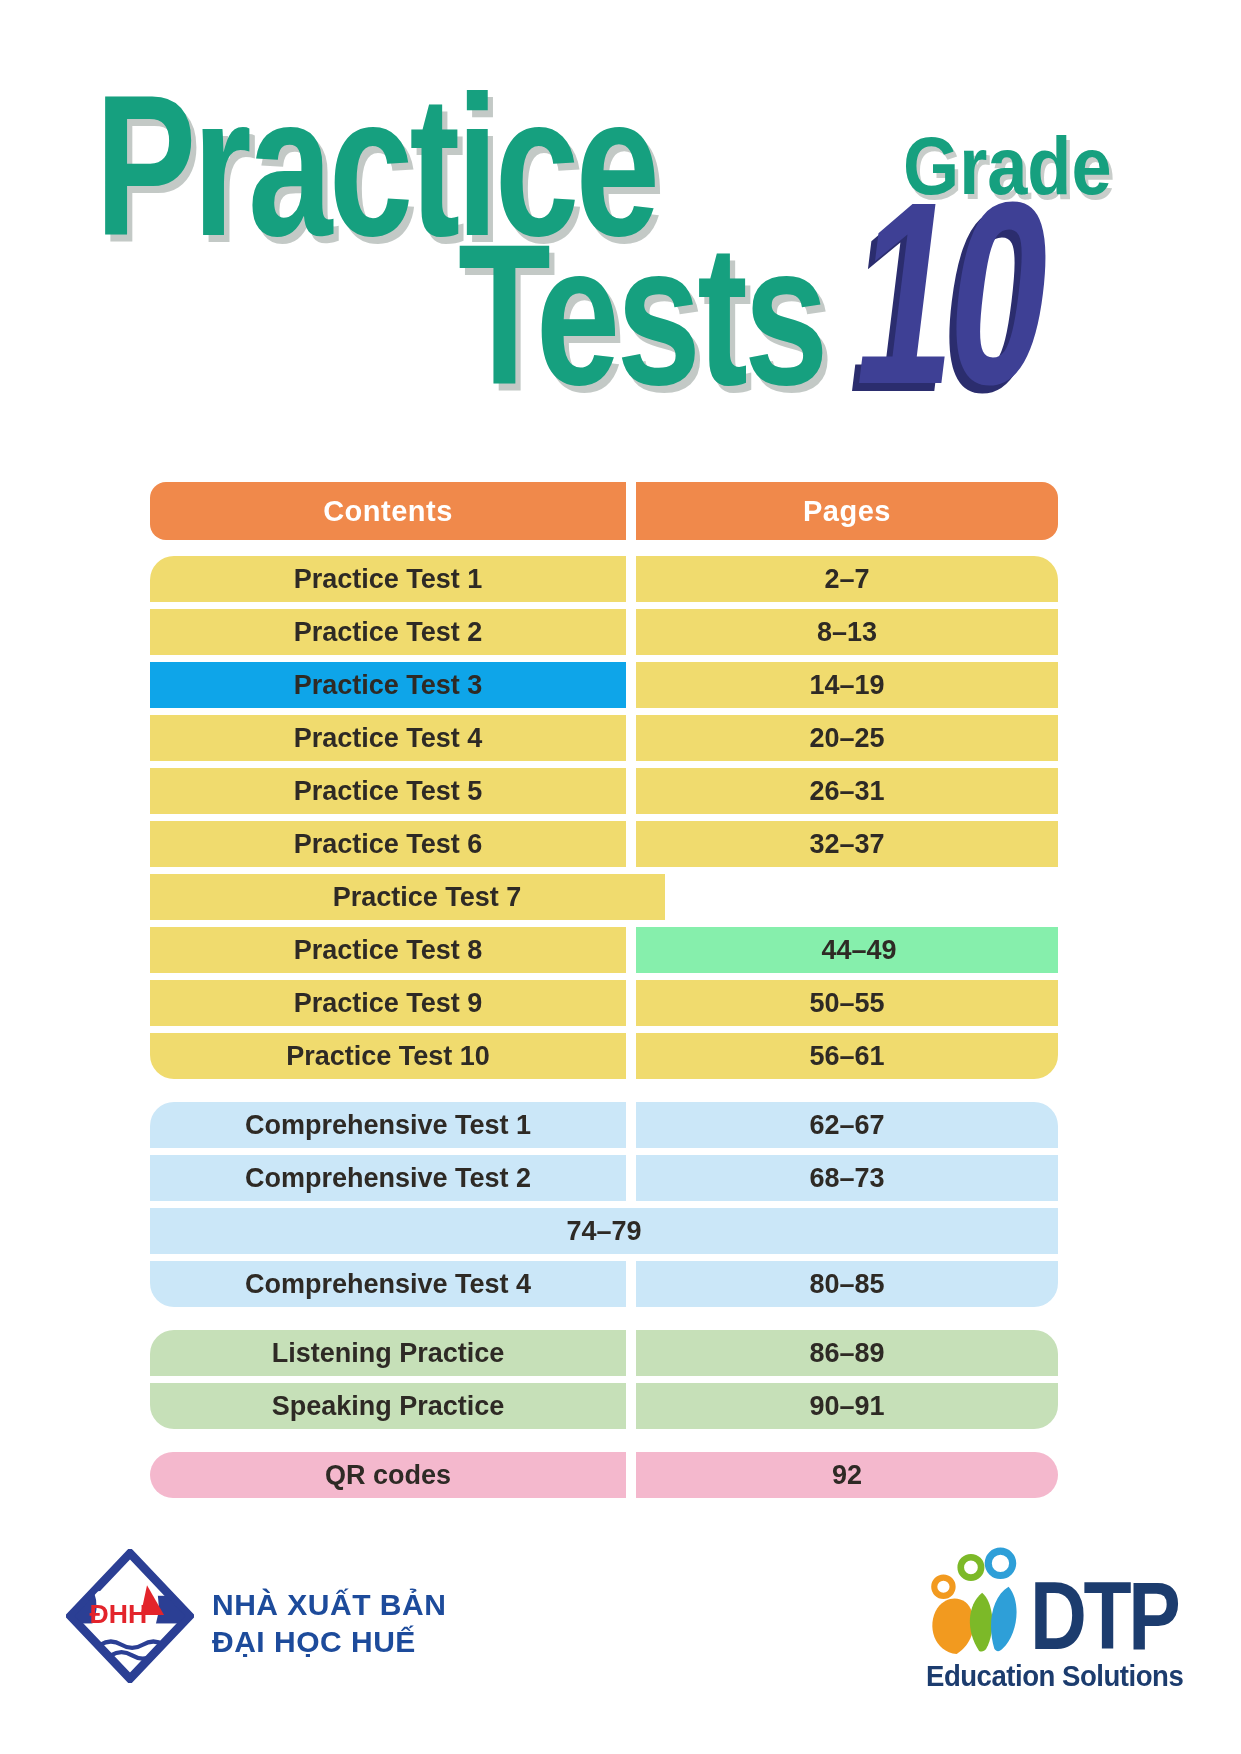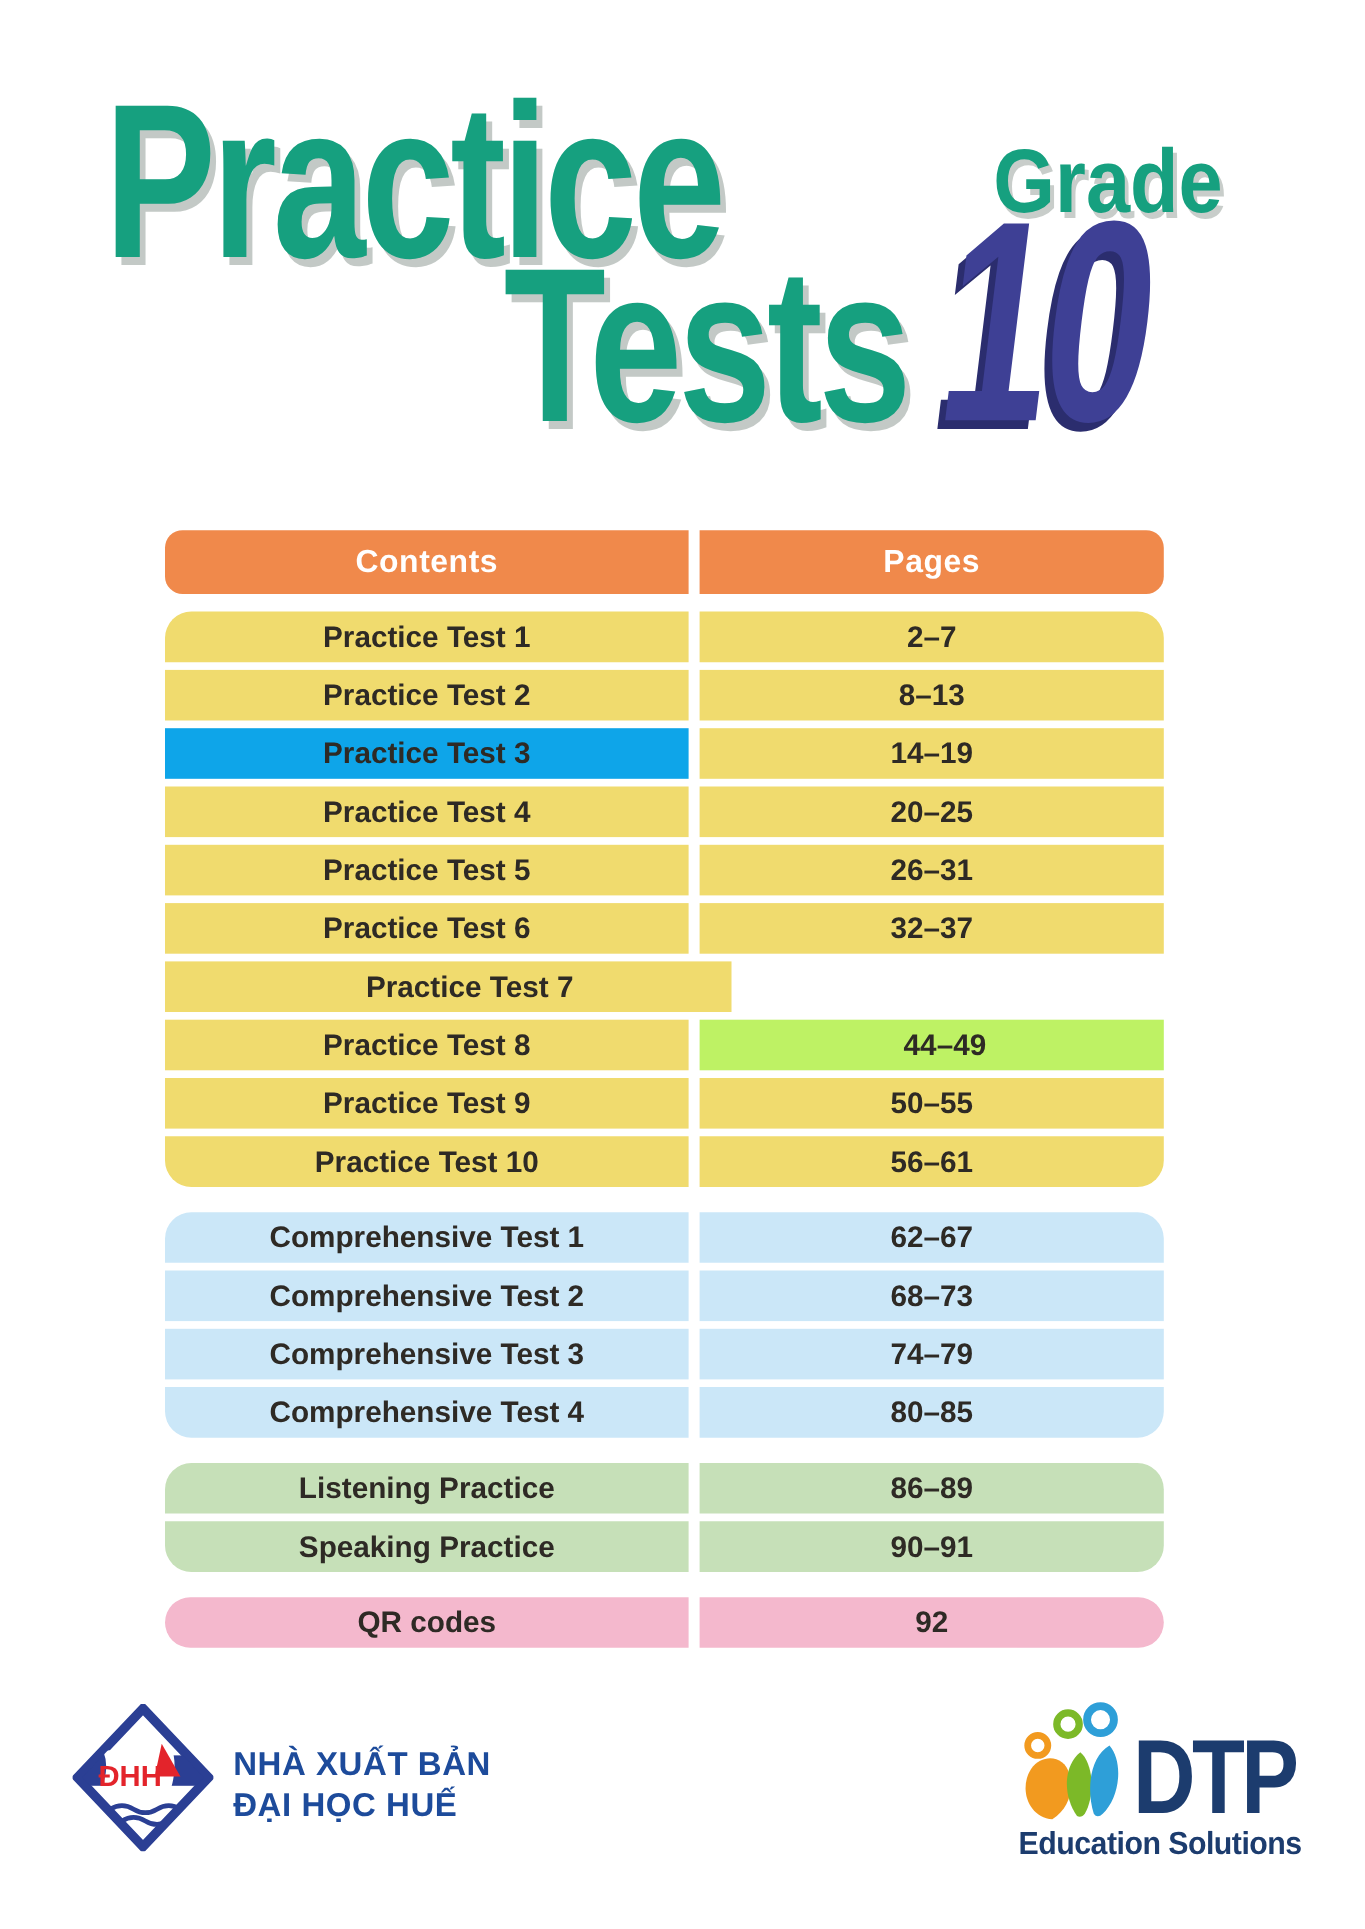--- a/index.html
+++ b/index.html
@@ -117,42 +117,41 @@
           </div>
           <div class="trow">
             <div class="cell left" style="background: rgb(240, 219, 110);">Practice Test 6</div>
             <div class="cell right" style="background: rgb(240, 219, 110);">32–37</div>
           </div>
           <div class="trow">
             <div class="cell left" style="background: rgb(240, 219, 110); padding-left: 39px;">Practice Test 7</div>
           </div>
           <div class="trow">
             <div class="cell left" style="background: rgb(240, 219, 110);">Practice Test 8</div>
-            <div class="cell right" style="background: #bef264; padding-left: 24px;">44–49</div>
+            <div class="cell right" style="background: #86efac; padding-left: 24px;">44–49</div>
           </div>
           <div class="trow">
             <div class="cell left" style="background: rgb(240, 219, 110);">Practice Test 9</div>
             <div class="cell right" style="background: rgb(240, 219, 110);">50–55</div>
           </div>
           <div class="trow">
             <div class="cell left" style="background: rgb(240, 219, 110);">Practice Test 10</div>
             <div class="cell right" style="background: rgb(240, 219, 110);">56–61</div>
           </div>
         </div>
         <div class="section">
           <div class="trow">
             <div class="cell left" style="background: rgb(203, 231, 248);">Comprehensive Test 1</div>
             <div class="cell right" style="background: rgb(203, 231, 248);">62–67</div>
           </div>
           <div class="trow">
             <div class="cell left" style="background: rgb(203, 231, 248);">Comprehensive Test 2</div>
             <div class="cell right" style="background: rgb(203, 231, 248);">68–73</div>
           </div>
           <div class="trow">
-            <div class="cell left" style="background: rgb(203, 231, 248);">Comprehensive Test 3</div>
             <div class="cell right" style="background: rgb(203, 231, 248);">74–79</div>
           </div>
           <div class="trow">
             <div class="cell left" style="background: rgb(203, 231, 248);">Comprehensive Test 4</div>
             <div class="cell right" style="background: rgb(203, 231, 248);">80–85</div>
           </div>
         </div>
         <div class="section">
           <div class="trow">
             <div class="cell left" style="background: rgb(198, 224, 184);">Listening Practice</div>

